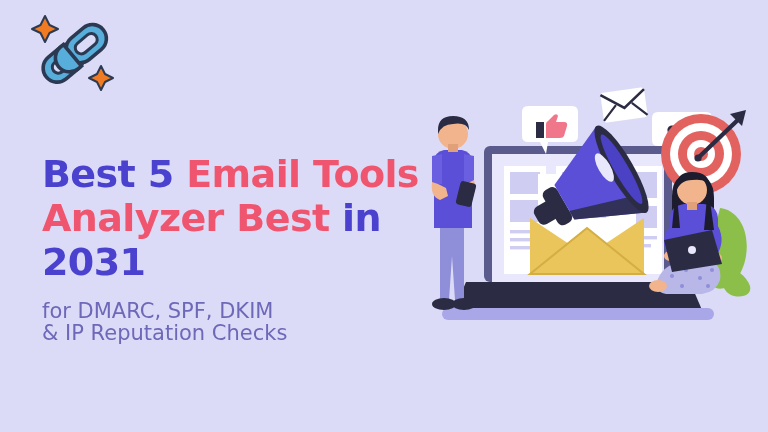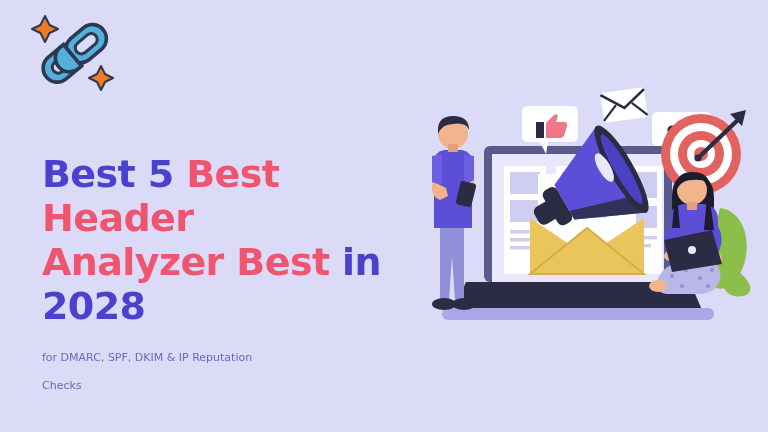--- a/index.html
+++ b/index.html
@@ -47,22 +47,22 @@
     line-height: 44px;
     font-weight: bold;
     letter-spacing: -0.6px;
     font-family: "DejaVu Sans", sans-serif;
   }
   .h-purple { color: #4a41cf; }
   .h-red    { color: #f0556f; }
 
   #subtitle {
     margin-top: 16px;
-    font-size: 11px;
-    line-height: 28px;
+    font-size: 21px;
+    line-height: 22px;
     color: #6d68b8;
     font-family: "DejaVu Sans", sans-serif;
     max-width: 250px;
   }
 
   
   #illustration {
     position: absolute;
     right: 0;
     top: 78px;
@@ -93,23 +93,23 @@
         <rect x="50" y="32" width="44" height="28" rx="14" ry="14" fill="#57aedb" stroke="#2b3a52" stroke-width="3.6"></rect>
         <rect x="59.5" y="40" width="25" height="12" rx="6" ry="6" fill="#dcdbf7" stroke="#2b3a52" stroke-width="3"></rect>
 
         <path d="M50 32 a14 14 0 0 0 -14 14 a14 14 0 0 0 14 14 l4 0 0 -28 z" fill="#57aedb" stroke="#2b3a52" stroke-width="3.6"></path>
       </g>
     </svg>
   </div>
 
   <div id="text-block">
     <h1 id="headline">
-      <span class="h-purple">Best 5 </span><span class="h-red">Best Header</span><br>
+      <span class="h-purple">Best 5 </span><span class="h-red">Email Tools</span><br>
       <span class="h-red">Analyzer Best</span><span class="h-purple"> in</span><br>
-      <span class="h-purple">2028</span>
+      <span class="h-purple">2031</span>
     </h1>
     <p id="subtitle">for DMARC, SPF, DKIM &amp; IP Reputation Checks</p>
   </div>
 
   <div id="illustration">
     <svg viewBox="0 0 348 270" xmlns="http://www.w3.org/2000/svg">
 
       <g>
         <path d="M300 130 C318 132 330 152 326 178 C322 202 306 214 296 210 C288 206 288 186 292 166 C295 150 298 138 300 130 Z" fill="#8cbf4a"></path>
         <path d="M300 190 C312 188 326 196 330 208 C332 216 324 220 314 218 C304 216 300 204 300 190 Z" fill="#8cbf4a"></path>

